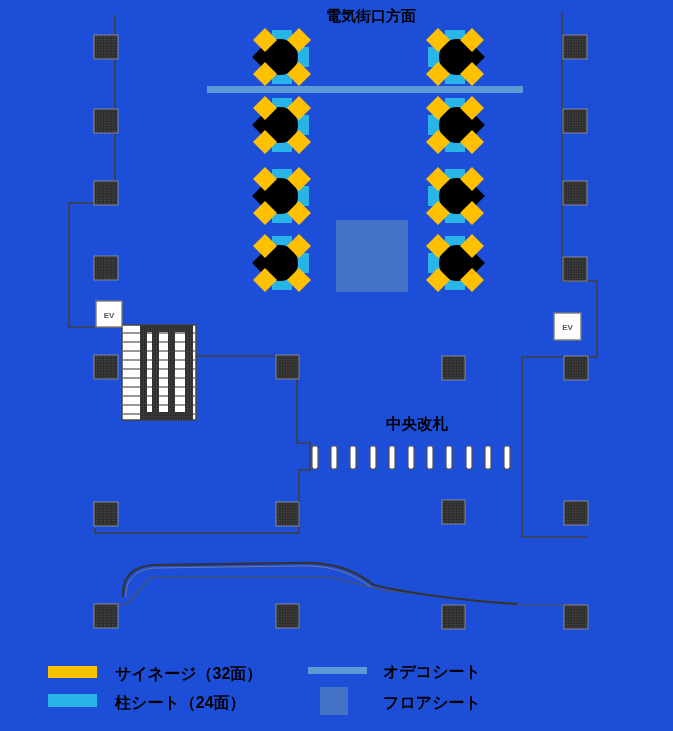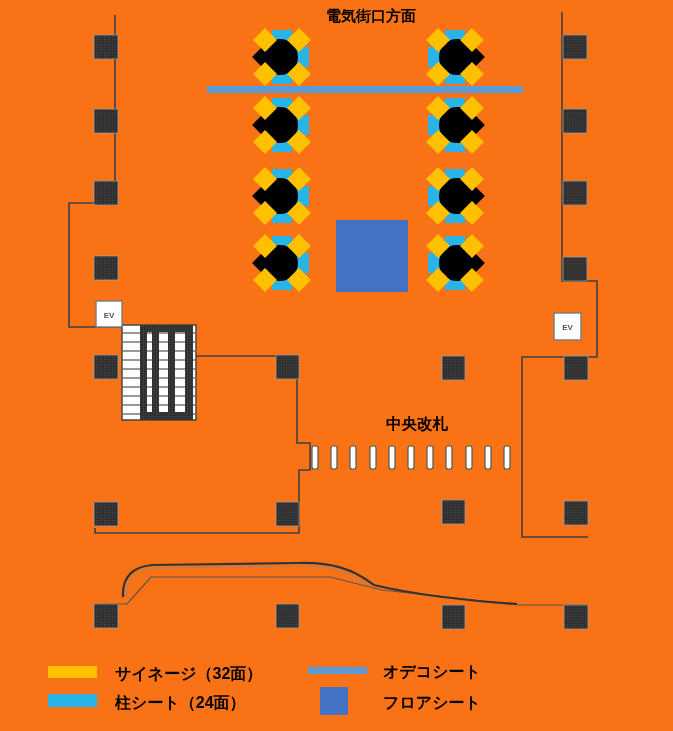--- a/index.html
+++ b/index.html
@@ -1,16 +1,16 @@
 <!DOCTYPE html>
 <html><head>
 <meta charset="utf-8">
 <style>
   html,body{margin:0;padding:0;background:#fff;}
-  .stage{position:relative;width:673px;height:731px;background:#f97316;overflow:hidden;
+  .stage{position:relative;width:673px;height:731px;background:#1d4ed8;overflow:hidden;
          font-family:"Liberation Sans",sans-serif;}
   svg{position:absolute;left:0;top:0;}
   text{font-family:"Liberation Sans",sans-serif;}
 </style>
 </head>
 <body>
 
 <div class="stage">
 <svg width="673" height="731" viewBox="0 0 673 731">
   <defs>

